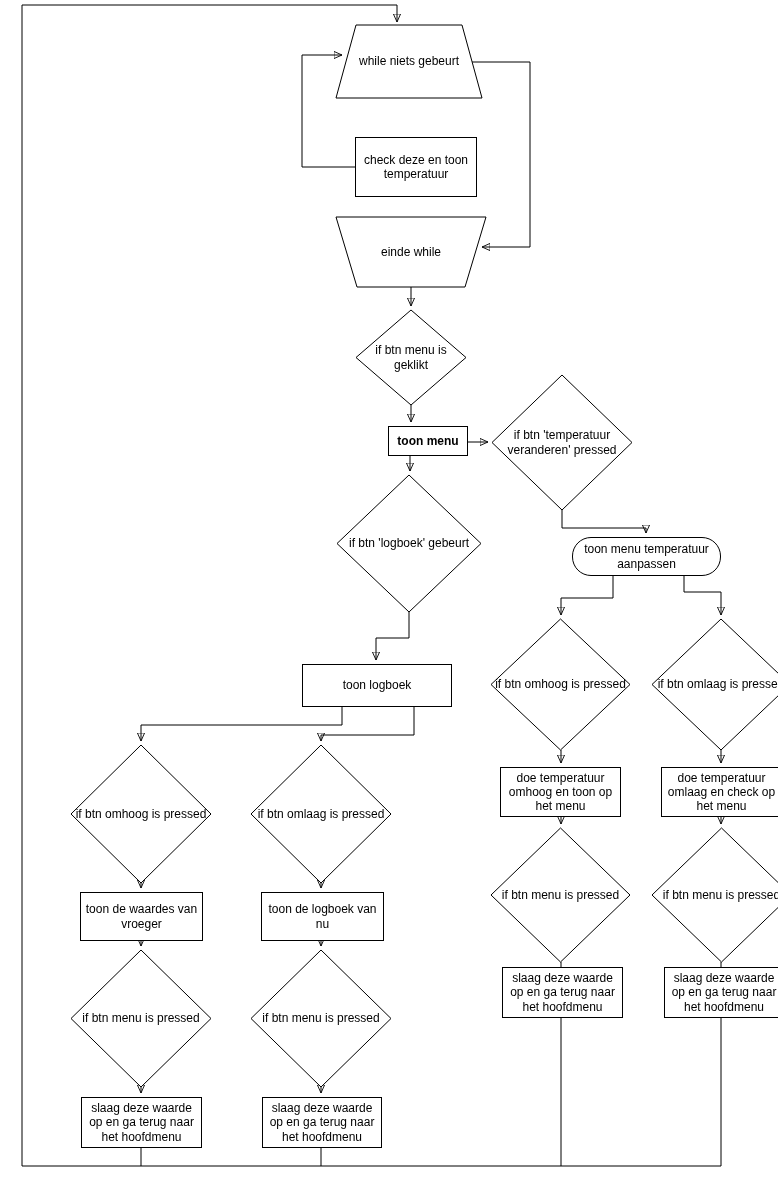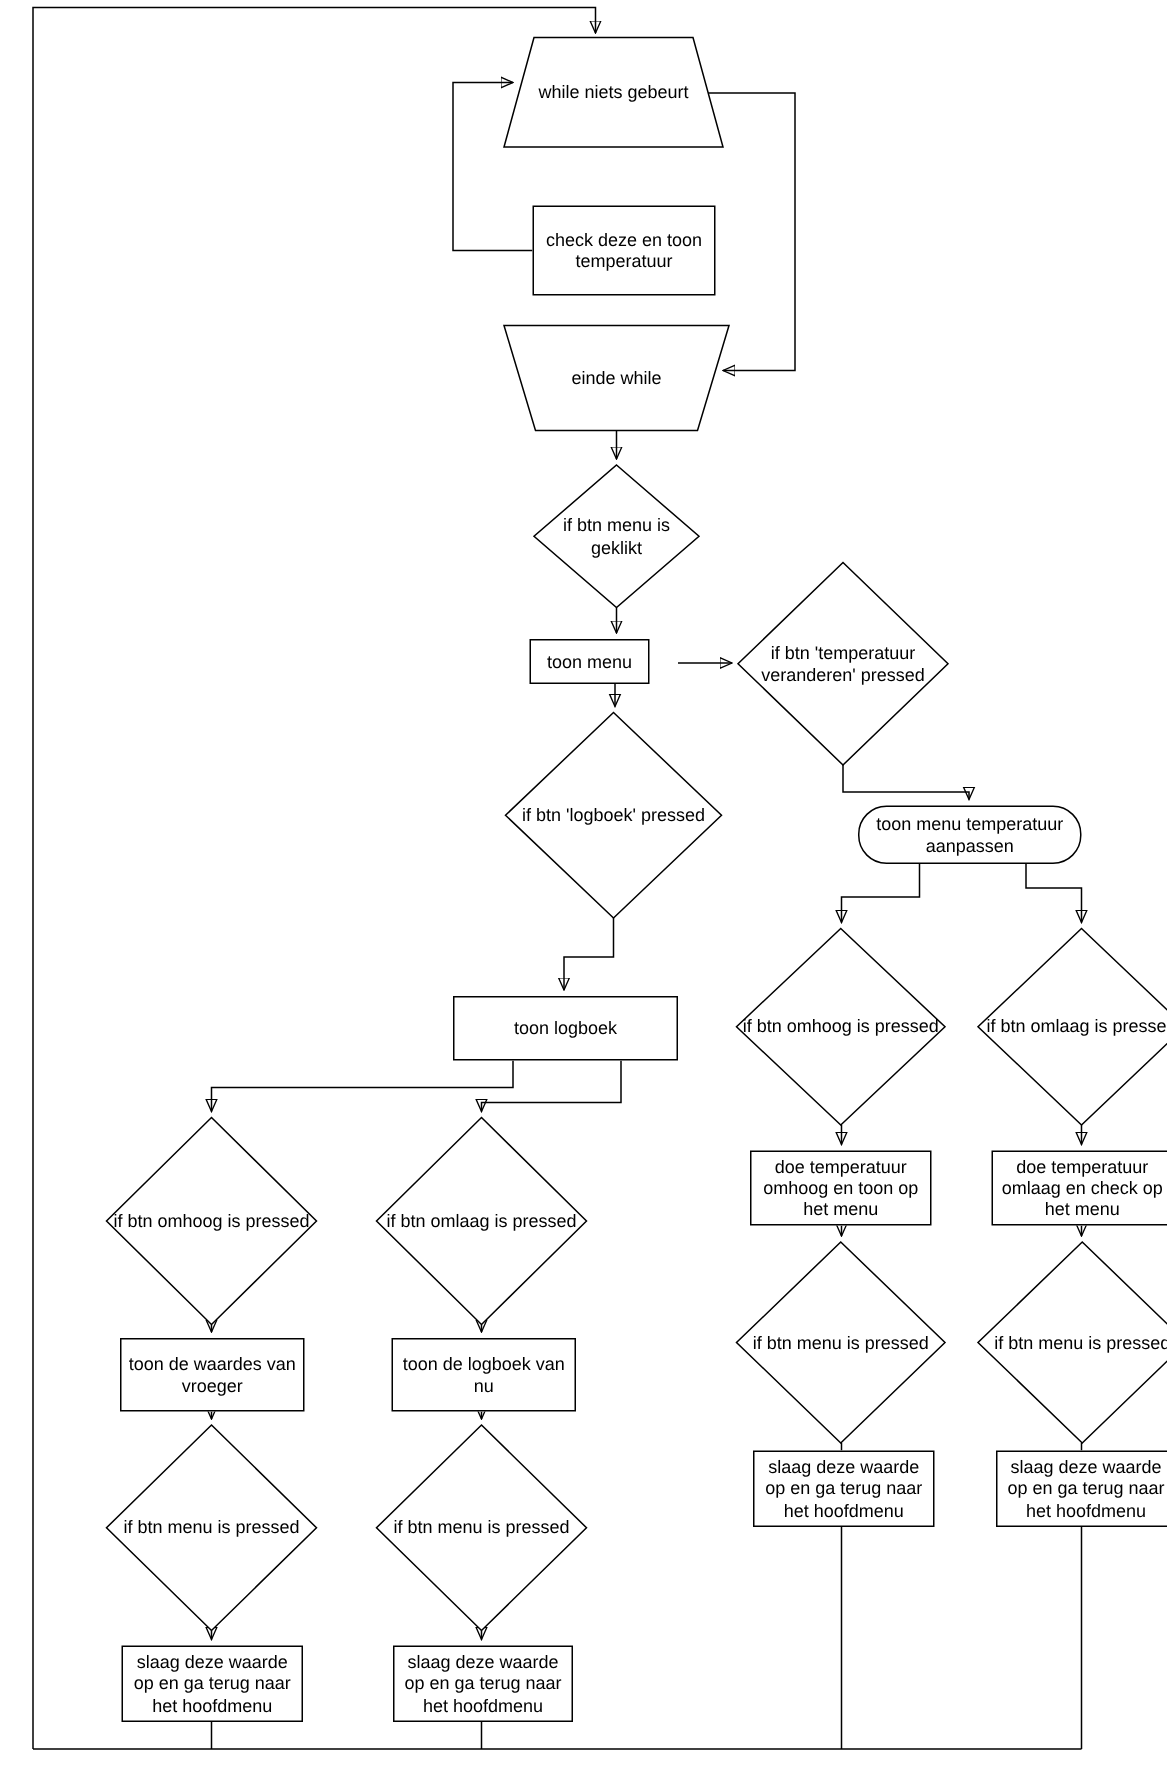--- a/index.html
+++ b/index.html
@@ -81,40 +81,40 @@
     <span class="label">if btn menu is geklikt</span>
   </div>
 
   <div class="node" style="left:322px;top:217px;width:150px;height:70px;">
     <svg class="shape" viewBox="0 0 100 100" preserveAspectRatio="none">
         <polygon points="0,0 100,0 86,100 14,100"></polygon>
       </svg>
     <span class="label nowrap">einde while</span>
   </div>
 
-  <div class="node rect" style="left:339px;top:426px;width:80px;height:30px;">
+  <div class="node rect" style="left:374px;top:426px;width:80px;height:30px;font-weight:bold;">
     <span class="label nowrap">toon menu</span>
   </div>
 
   <div class="node" style="left:478px;top:375px;width:140px;height:135px;">
     <svg class="shape" viewBox="0 0 100 100" preserveAspectRatio="none">
         <polygon points="50,0 100,50 50,100 0,50"></polygon>
       </svg>
     <span class="label">if btn 'temperatuur veranderen' pressed</span>
   </div>
 
   <div class="node rect" style="left:558px;top:537px;width:149px;height:39px;border-radius:19px;">
     <span class="label">toon menu temperatuur aanpassen</span>
   </div>
 
   <div class="node" style="left:323px;top:475px;width:144px;height:137px;">
     <svg class="shape" viewBox="0 0 100 100" preserveAspectRatio="none">
         <polygon points="50,0 100,50 50,100 0,50"></polygon>
       </svg>
-    <span class="label nowrap">if btn 'logboek' pressed</span>
+    <span class="label nowrap">if btn 'logboek' gebeurt</span>
   </div>
 
   <div class="node rect" style="left:288px;top:664px;width:150px;height:43px;">
     <span class="label nowrap">toon logboek</span>
   </div>
 
   <div class="node" style="left:57px;top:745px;width:140px;height:138px;">
     <svg class="shape" viewBox="0 0 100 100" preserveAspectRatio="none">
         <polygon points="50,0 100,50 50,100 0,50"></polygon>
       </svg>

